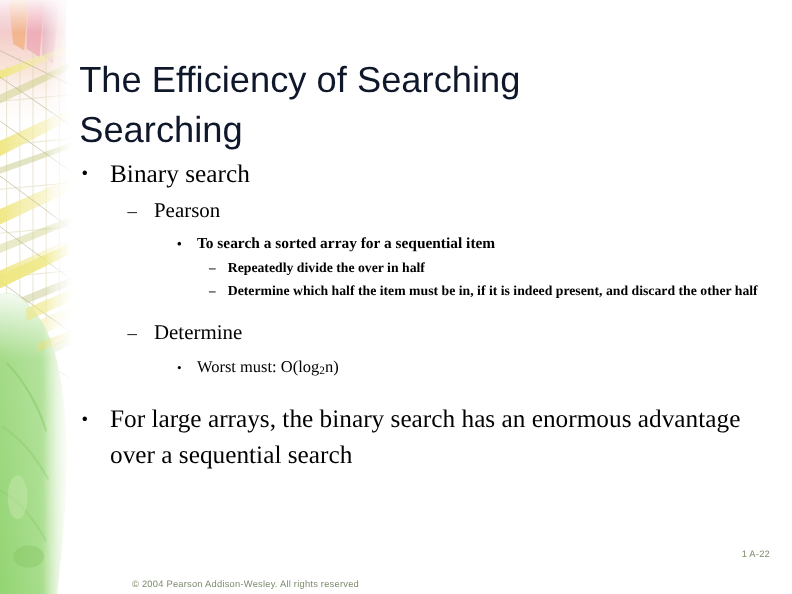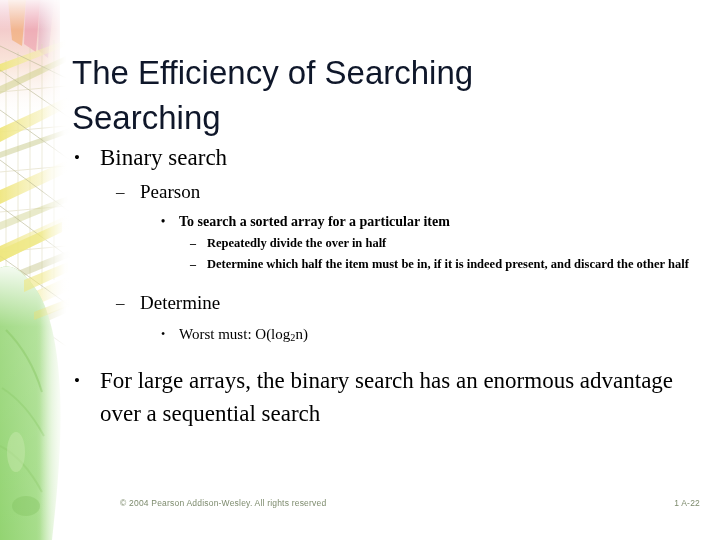--- a/index.html
+++ b/index.html
@@ -106,21 +106,21 @@
     line-height: 33px;
   }
   #final-bullet .mark { width: 26px; font-size: 17px; line-height: 33px; }
 
   sub { font-size: 0.68em; vertical-align: -0.22em; }
 
   
   #footer-copyright {
     position: absolute;
     left: 86px;
-    top: 498px;
+    top: 526px;
     color: #7d8b6d;
     font-family: "Liberation Sans", "DejaVu Sans", sans-serif;
     font-size: 8.5px;
     letter-spacing: 0.2px;
     white-space: nowrap;
     padding-left: 34px;
   }
   #footer-pagenum {
     position: absolute;
     right: 20px;
@@ -241,21 +241,21 @@
       <span class="txt">Binary search</span>
     </div>
 
     <div class="lvl l2">
       <span class="mark">–</span>
       <span class="txt">Pearson</span>
     </div>
 
     <div class="lvl l3">
       <span class="mark">•</span>
-      <span class="txt">To search a sorted array for a particular item</span>
+      <span class="txt">To search a sorted array for a sequential item</span>
     </div>
 
     <div class="lvl l4">
       <span class="mark">–</span>
       <span class="txt">Repeatedly divide the over in half</span>
     </div>
 
     <div class="lvl l4">
       <span class="mark">–</span>
       <span class="txt">Determine which half the item must be in, if it is indeed present, and discard the other half</span>

